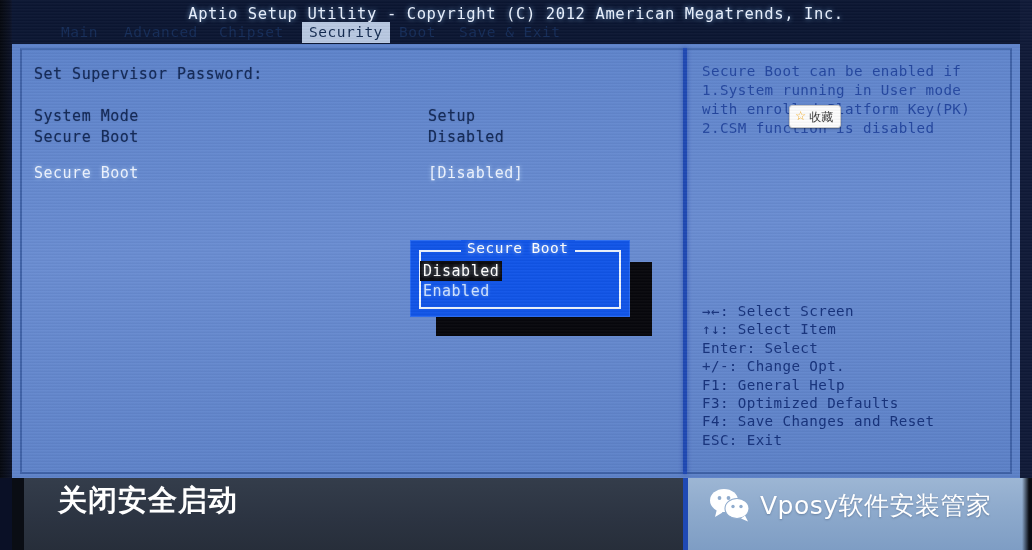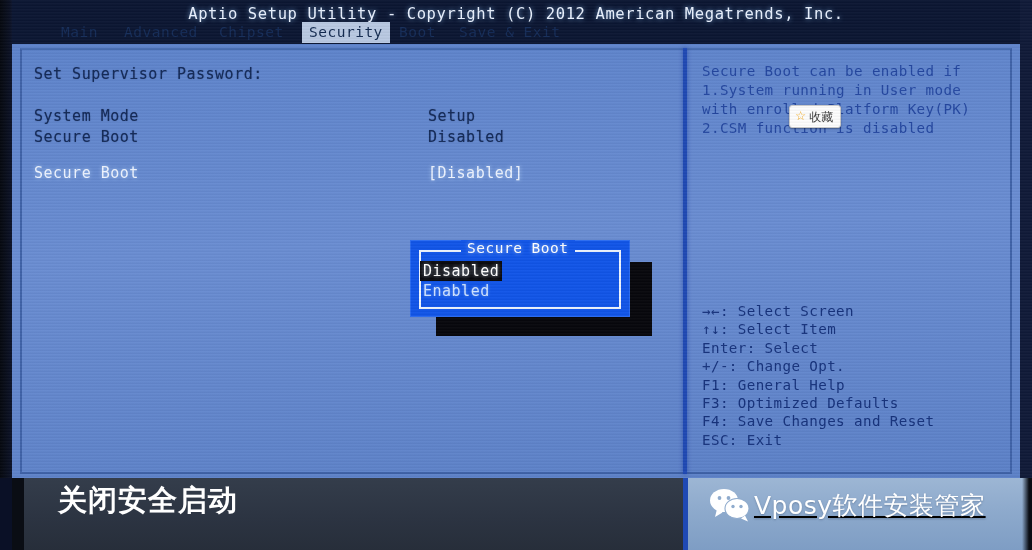--- a/index.html
+++ b/index.html
@@ -294,22 +294,21 @@
     content: "";
     position: absolute;
     left: 0; top: 0; width: 5px; height: 100%;
     background: #1f49b4;
   }
   .brand-inner {
     position: absolute;
     left: 26px; top: 10px;
     display: flex;
     align-items: center;
-    gap: 3px;
-    text-decoration: underline;
+    gap: 9px;
   }
   .wechat-logo { width: 42px; height: 34px; position: relative; }
   .brand-text {
     color: #ffffff;
     font-size: 25px;
     letter-spacing: 0.5px;
     white-space: nowrap;
     text-shadow: 0 1px 2px rgba(40,60,90,.35);
   }
   .brand-edge {

